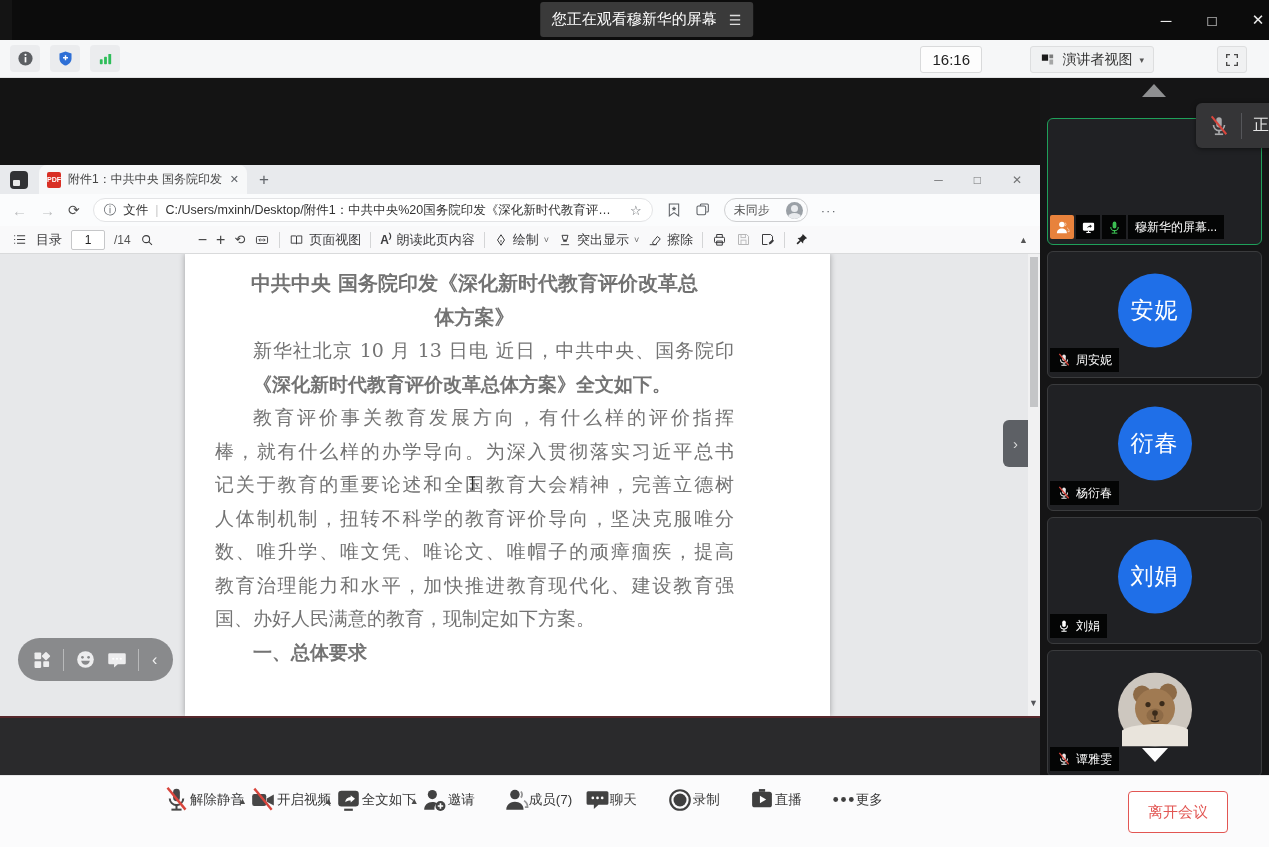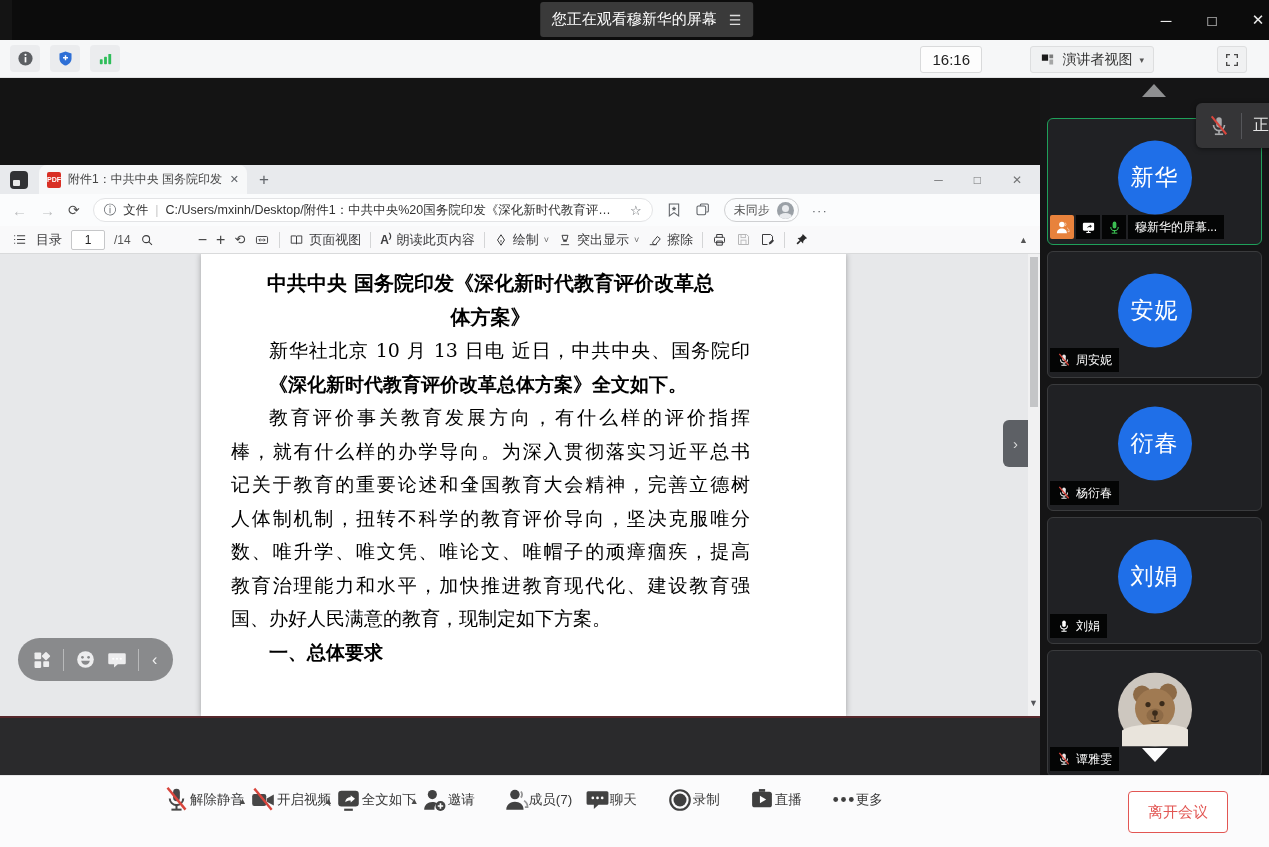--- a/index.html
+++ b/index.html
@@ -47,41 +47,41 @@
   .addrbar { height:32px; background:#fbfcfd; display:flex; align-items:center; padding:0 12px; gap:13px; }
   .nav-ar { font-size:15px; color:#bcbdbf; }
   .nav-re { font-size:14px; color:#4d4d4d; }
   .urlfield { height:24px; width:560px; background:#fff; border:1px solid #e3e4e6; border-radius:12px;
     display:flex; align-items:center; gap:7px; padding:0 10px; font-size:12.5px; color:#333; }
   .url-text { white-space:nowrap; overflow:hidden; text-overflow:ellipsis; flex:1; }
   .url-sep { color:#c9c9c9; }
   .fav-star { color:#5f6368; font-size:13px; }
   .addr-ico { color:#5f6368; font-size:14px; }
   .profile-pill { height:24px; border:1px solid #cfd0d2; border-radius:12px; display:flex; align-items:center;
-    gap:7px; padding:0 4px 0 9px; font-size:12px; color:#555; }
+    gap:16px; padding:0 4px 0 9px; font-size:12px; color:#555; }
   .profile-av { width:17px; height:17px; border-radius:50%; background:#9aa0a6; position:relative; overflow:hidden; }
   .profile-av::before { content:""; position:absolute; left:5px; top:3px; width:7px; height:7px; border-radius:50%; background:#e8eaed; }
   .profile-av::after { content:""; position:absolute; left:2px; top:11px; width:13px; height:8px; border-radius:50%; background:#e8eaed; }
 
   .pdfbar { height:28px; background:#f9f9fa; border-bottom:1px solid #d9dadb; display:flex; align-items:center;
     padding:0 12px; font-size:13px; color:#3c3c3e; gap:9px; }
   .pb-gap { width:26px; }
   .page-box { width:34px; height:20px; background:#fff; border:1px solid #c6c7c9; border-radius:2px;
     text-align:center; font-size:12px; color:#222; line-height:18px; }
   .pb-sep { width:1px; height:16px; background:#d4d5d6; }
   .pb-item { display:flex; align-items:center; gap:5px; }
   .pb-sign { font-size:16px; color:#444; }
   .pb-caret { font-size:9px; color:#666; }
   .pb-dis { opacity:.35; }
   .pb-scrollup { margin-left:auto; color:#555; font-size:9px; }
 
   .viewer { position:relative; height:462px; background:#e7e8ea; overflow:hidden; }
   .page { position:absolute; left:185px; top:0; width:645px; height:462px; background:#fff;
-    box-shadow:0 0 6px rgba(0,0,0,.32); padding:13px 96px 0 30px; color:#000000;
-    font-family:"DejaVu Serif","Liberation Serif",serif; overflow:hidden;margin-left:16px; }
+    box-shadow:0 0 6px rgba(0,0,0,.32); padding:13px 96px 0 30px; color:#737373;
+    font-family:"DejaVu Serif","Liberation Serif",serif; overflow:hidden; }
   .dl { height:33.5px; line-height:33.5px; font-size:19px; white-space:nowrap; text-align:justify; }
   .dl.j { text-align-last:justify; }
   .dl.t { font-weight:bold; text-align:center; text-align-last:center; font-size:20px; }
   .dl.b { font-weight:bold; }
   .dl.ind { text-indent:2em; }
   .txt-cursor { position:absolute; left:467px; top:222px; width:11px; height:15px; }
   .vscroll { position:absolute; right:0; top:0; width:12px; height:100%; background:#f1f1f2; }
   .vthumb { position:absolute; right:2px; top:3px; width:8px; height:150px; background:#c4c5c7; }
   .vdown { position:absolute; right:2px; bottom:8px; font-size:9px; color:#55565a; }
   .flyout { position:absolute; right:12px; top:166px; width:25px; height:47px; background:#5d6065; color:#d8d8d8;
@@ -484,21 +484,20 @@
         <use href="#ic-chat"></use>
       </svg>
     <span class="fp-sep"></span>
     <span class="fp-chev">‹</span>
   </div>
 
   <div class="panel">
     <div class="p-up"></div>
 
     <div class="tile active" style="top:40px">
-      <div class="avatar">新华</div>
       <div class="badge-row">
         <div class="badge host">
           <svg width="15" height="15" color="#fff">
               <use href="#ic-person"></use>
             </svg>
         </div>
         <div class="badge">
           <svg width="15" height="15" color="#fff">
               <use href="#ic-monitor"></use>
             </svg>

